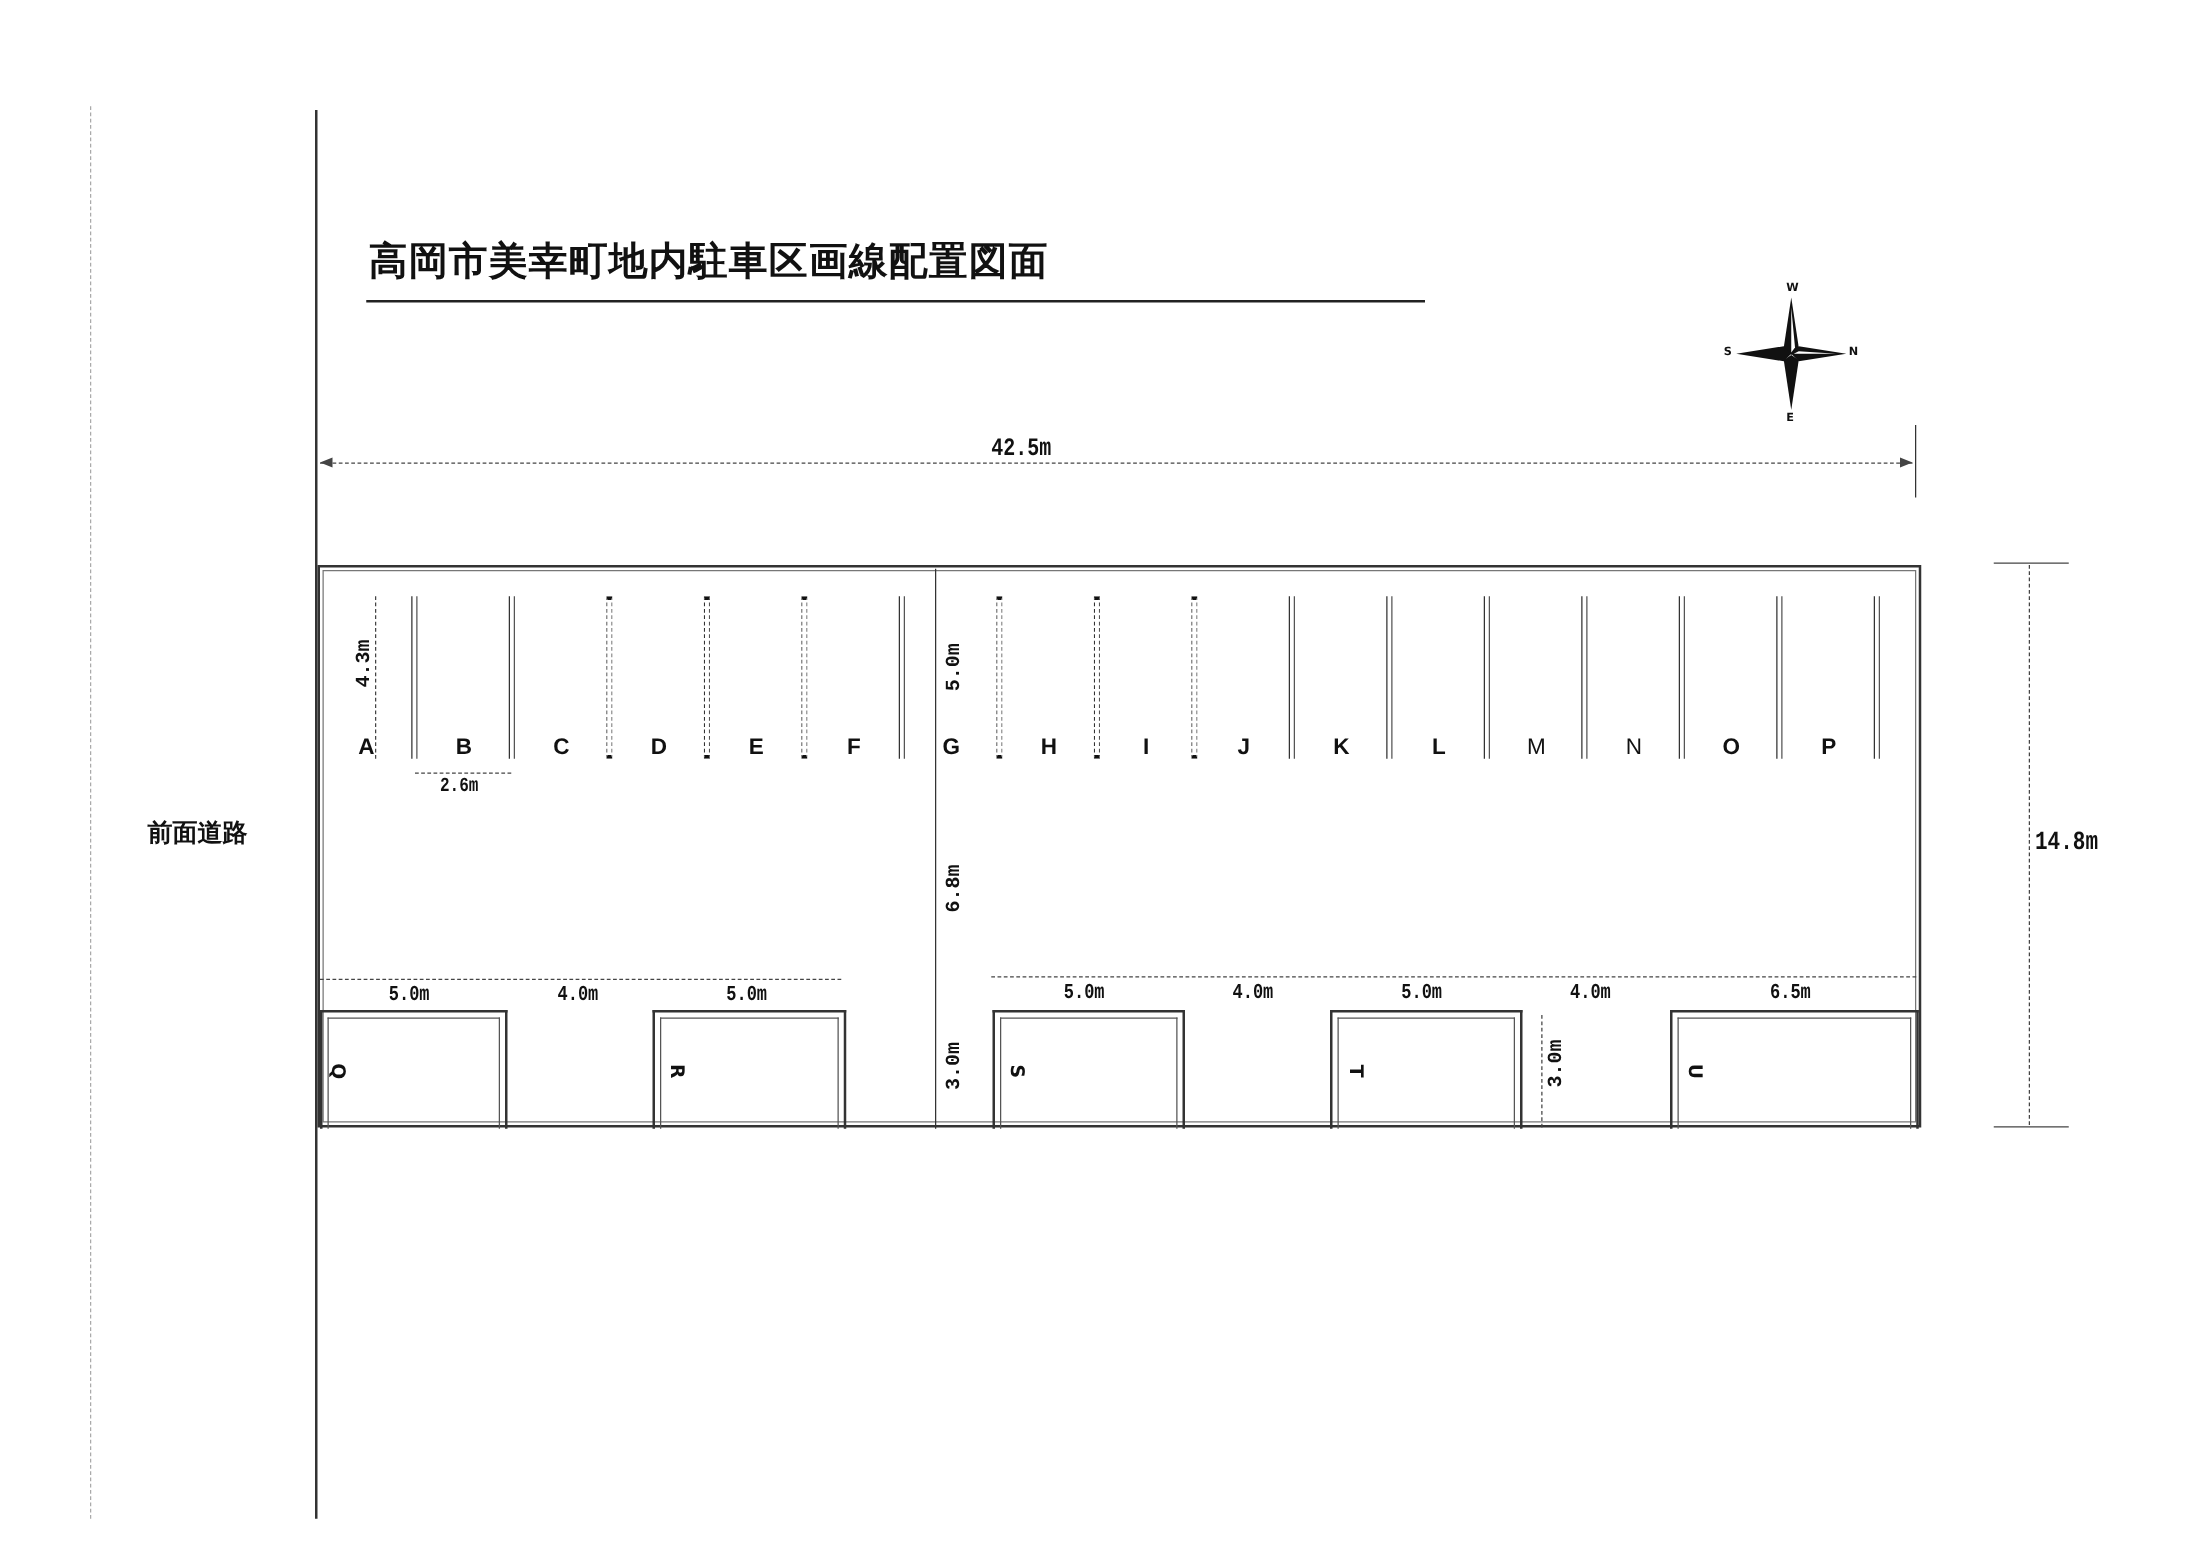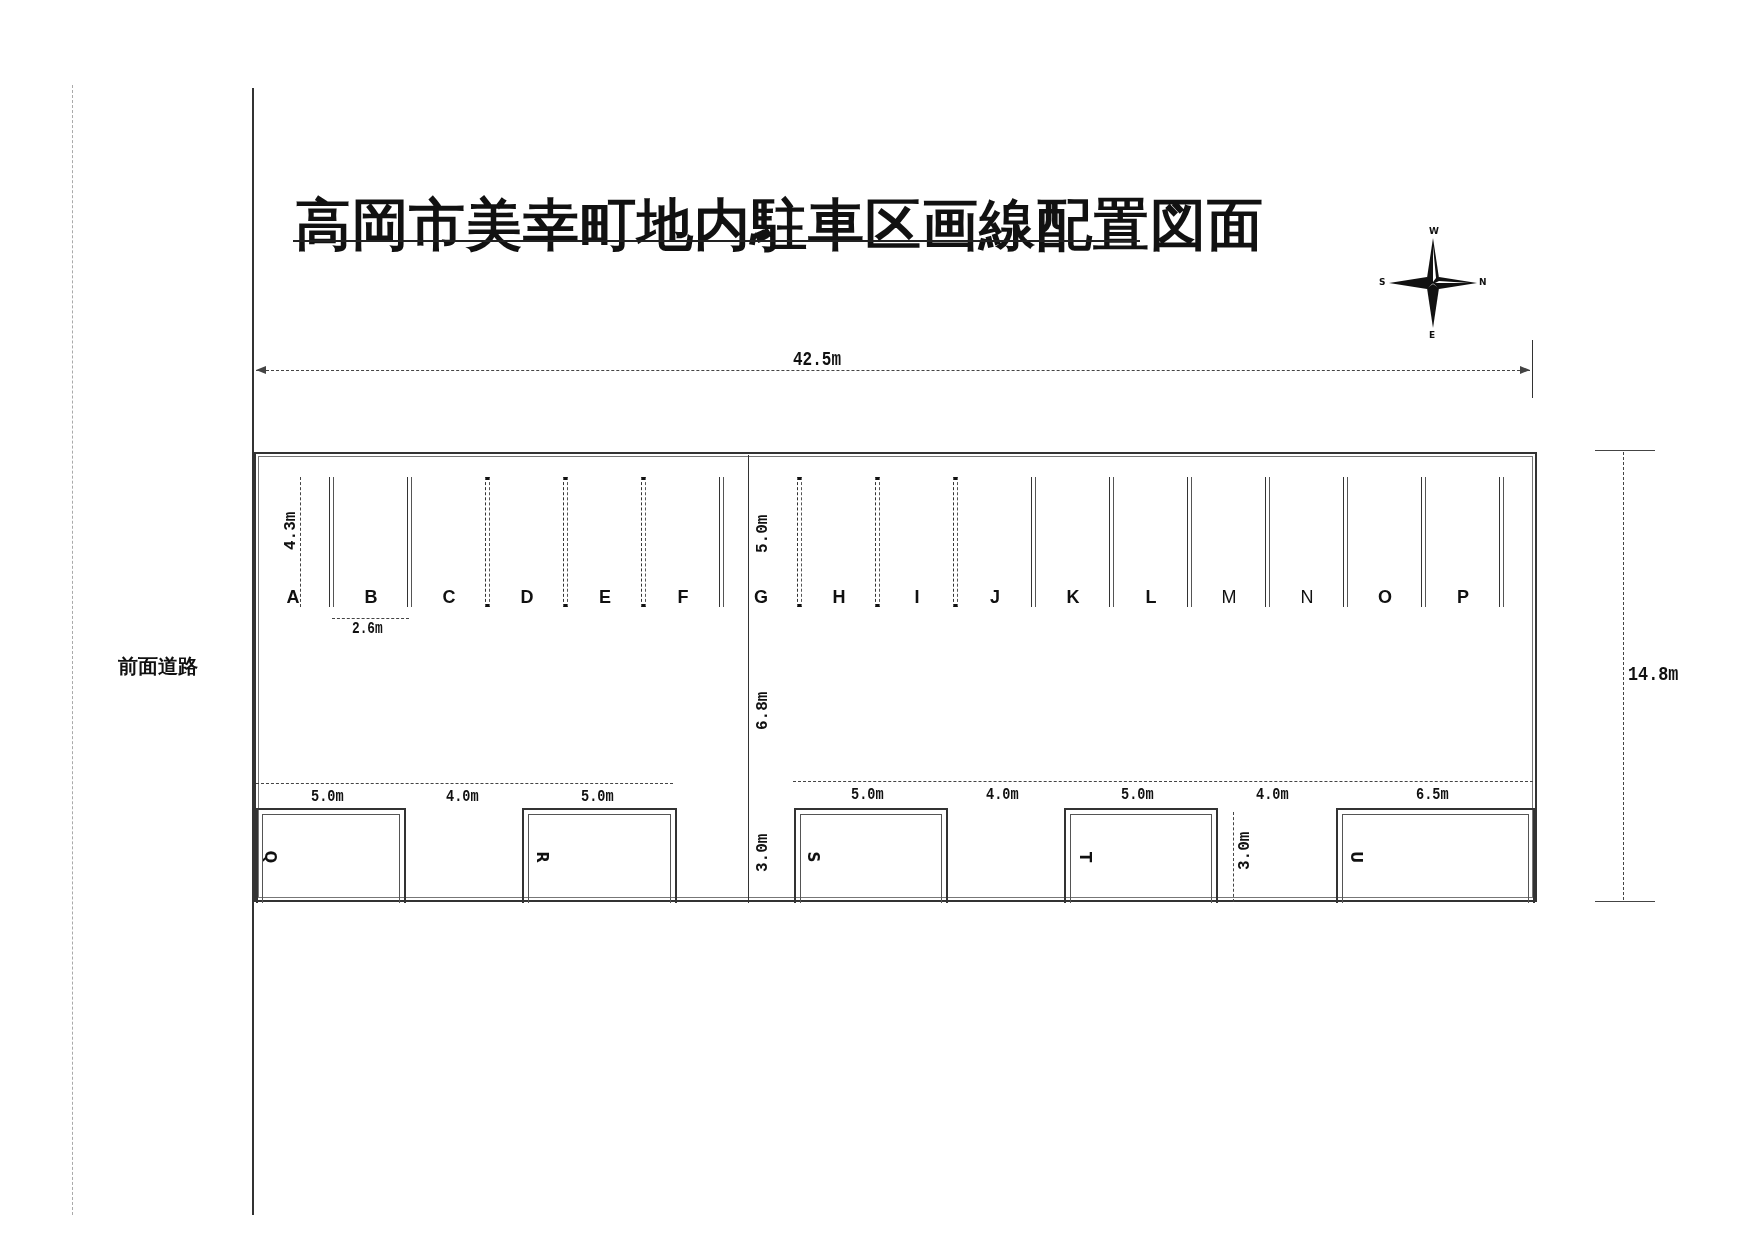--- a/index.html
+++ b/index.html
@@ -1,18 +1,18 @@
 <!DOCTYPE html>
 <html><head>
 <meta charset="utf-8">
 <style>
   html,body{margin:0;padding:0;background:#fff;}
   body{width:1755px;height:1241px;position:relative;overflow:hidden;font-family:"DejaVu Sans",sans-serif;color:#111;}
   .abs{position:absolute;}
-  .title{left:295px;top:188px;font-size:56px;font-weight:bold;letter-spacing:1px;white-space:nowrap;}
+  .title{left:295px;top:188px;font-size:31px;font-weight:bold;letter-spacing:1px;white-space:nowrap;}
   .title-underline{left:293px;top:240px;width:847px;height:0;border-top:2px solid #222;}
   .road-line{left:252px;top:88px;width:0;height:1127px;border-left:2px solid #333;}
   .dash-margin{left:72px;top:85px;width:0;height:1130px;border-left:1px dashed #aaa;}
   .road-label{left:118px;top:653px;font-size:20px;font-weight:bold;}
   .lot{left:254px;top:452px;width:1283px;height:450px;border:2px solid #333;box-sizing:border-box;}
   .lot-inner{left:258px;top:456px;width:1275px;height:442px;border:1px solid #777;box-sizing:border-box;}
   .dimtext{font-family:"Liberation Mono","DejaVu Sans Mono",monospace;font-weight:bold;font-size:17px;white-space:nowrap;transform:scaleX(0.8);transform-origin:left top;}
   .hline{height:0;border-top:1px dashed #444;}
   .vline{width:0;border-left:1px dashed #444;}
   .solidv{width:0;border-left:1px solid #333;}

